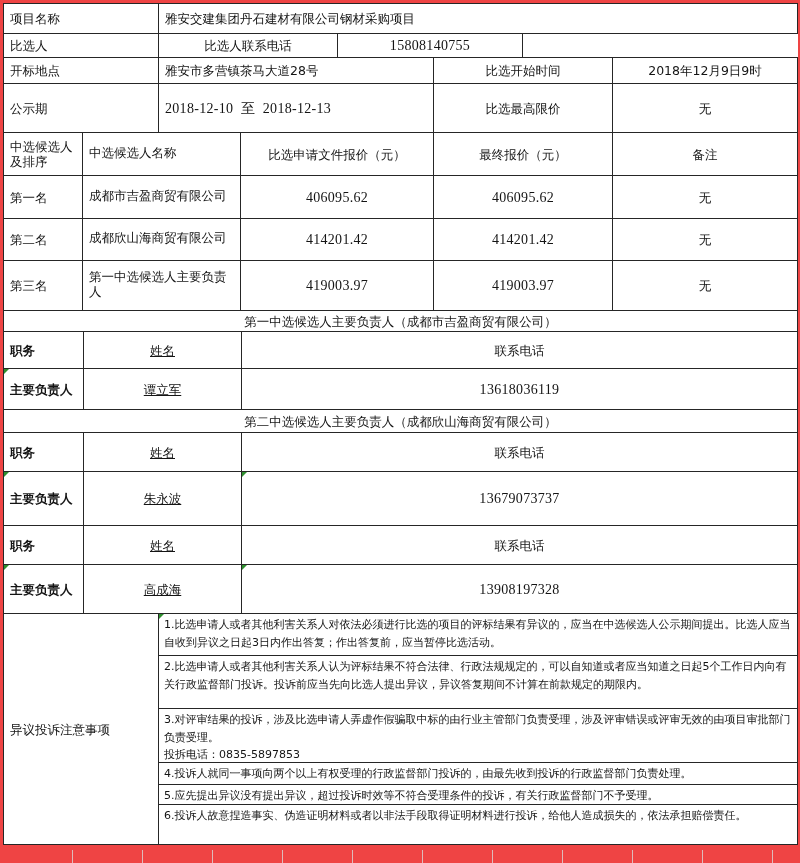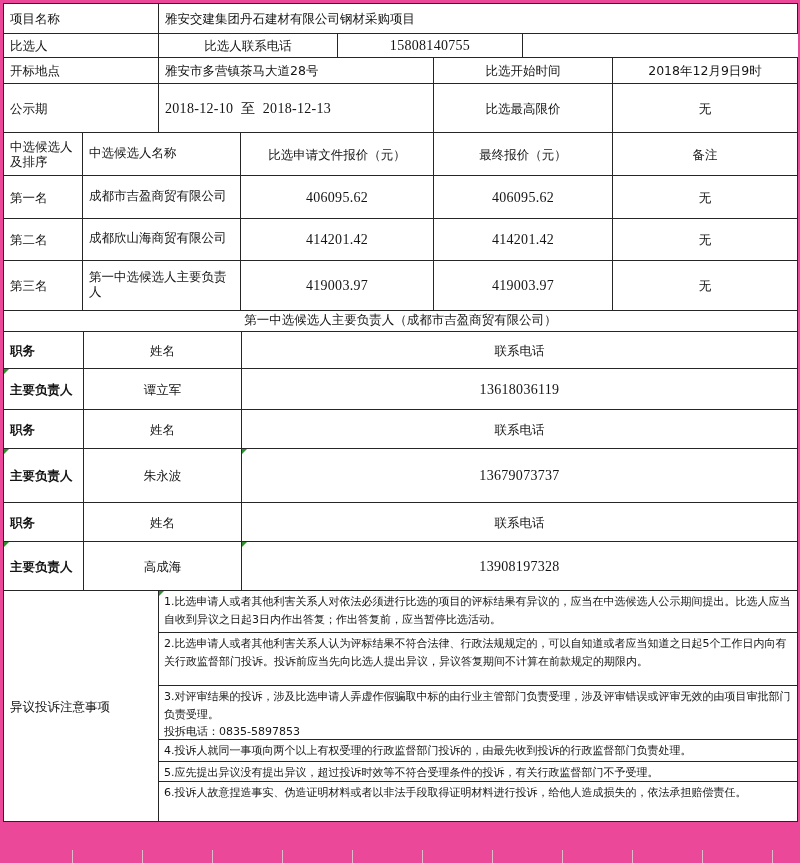--- a/index.html
+++ b/index.html
@@ -1,17 +1,17 @@
 <!DOCTYPE html>
 <html><head>
 <meta charset="utf-8">
 <style>
   html,body{margin:0;padding:0;background:#ffffff;}
   .sheet{
-    position:relative;width:800px;height:863px;background:#ec4899;
+    position:relative;width:800px;height:863px;background:#ef4444;
     font-family:"DejaVu Sans",sans-serif;color:#141414;overflow:hidden;
   }
   .tbl{
     position:absolute;left:3px;top:3px;width:794px;
     border-top:1px solid #262626;border-left:1px solid #262626;
     background:#ffffff;
   }
   .row{display:flex;border-bottom:1px solid #262626;}
   .c{
     position:relative;box-sizing:border-box;border-right:1px solid #262626;
@@ -22,23 +22,23 @@
   .num{font-family:"Liberation Serif","DejaVu Serif",serif;font-size:14px;letter-spacing:.3px;}
   
   .wA{width:79px;}   
   .wB{width:158px;font-family:Liberation Mono, monospace;}  
   .wL{width:155px;}  
   .wV{width:275px;}  
   .wC{width:193px;}  
   .wD{width:179px;}  
   .wE{width:185px;}  
   .wP{width:80px;font-weight:bold;}   
-  .wN{width:158px;}  
+  .wN{width:158px;text-decoration:underline;}  
   .wT{width:556px;}  
-  .wFull{width:794px;font-family:Liberation Mono, monospace;}
+  .wFull{width:794px;}
   .wWide{width:639px;}
   
   .items{padding:0;flex-direction:column;align-items:stretch;display:flex;}
   .item{
     box-sizing:border-box;border-bottom:1px solid #262626;
     padding:2px 5px 1px 5px;font-size:11px;line-height:17.5px;
     white-space:pre-wrap;overflow:hidden;position:relative;
   }
   .item:last-child{border-bottom:none;}
   
@@ -121,20 +121,23 @@
       <div class="c wP">职务</div>
       <div class="c wN ctr">姓名</div>
       <div class="c wT ctr">联系电话</div>
     </div>
     <div class="row" style="height:40px">
       <div class="c wP"><i class="tri"></i><span>主要负责人</span></div>
       <div class="c wN ctr">谭立军</div>
       <div class="c wT ctr num">13618036119</div>
     </div>
 
+    <div class="row" style="height:22px">
+      <div class="c wFull ctr">第二中选候选人主要负责人（成都欣山海商贸有限公司）</div>
+    </div>
     <div class="row" style="height:38px">
       <div class="c wP">职务</div>
       <div class="c wN ctr">姓名</div>
       <div class="c wT ctr">联系电话</div>
     </div>
     <div class="row" style="height:53px">
       <div class="c wP"><i class="tri"></i><span>主要负责人</span></div>
       <div class="c wN ctr">朱永波</div>
       <div class="c wT ctr num"><i class="tri"></i><span>13679073737</span></div>
     </div>

